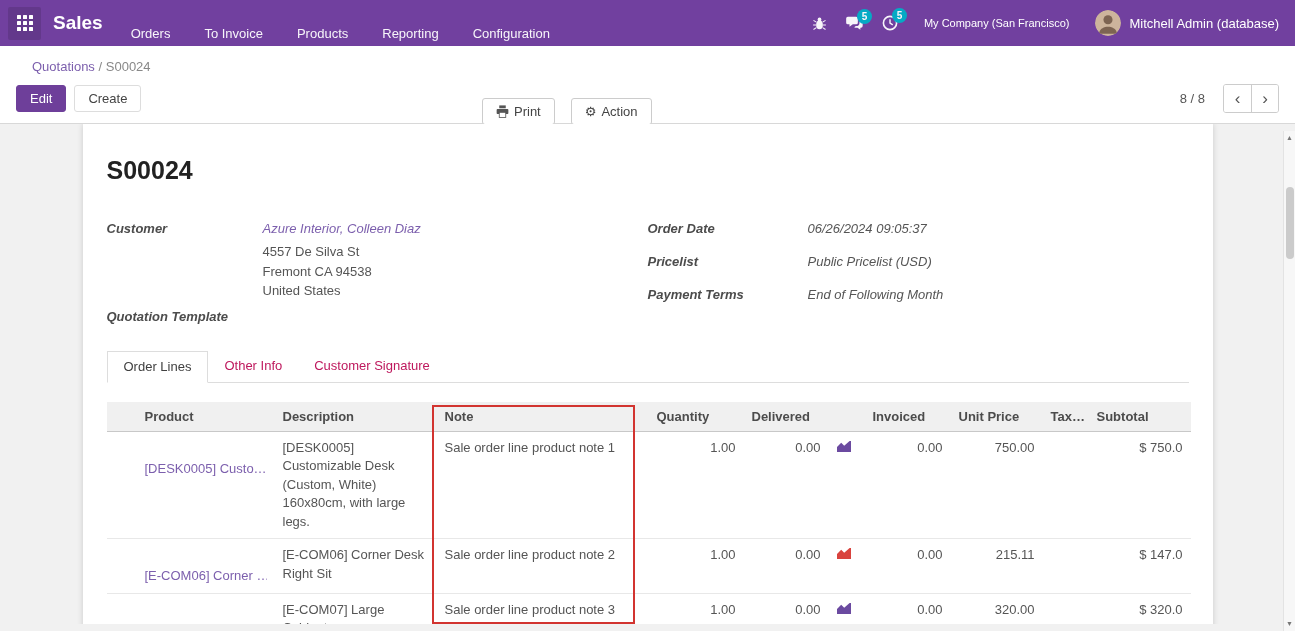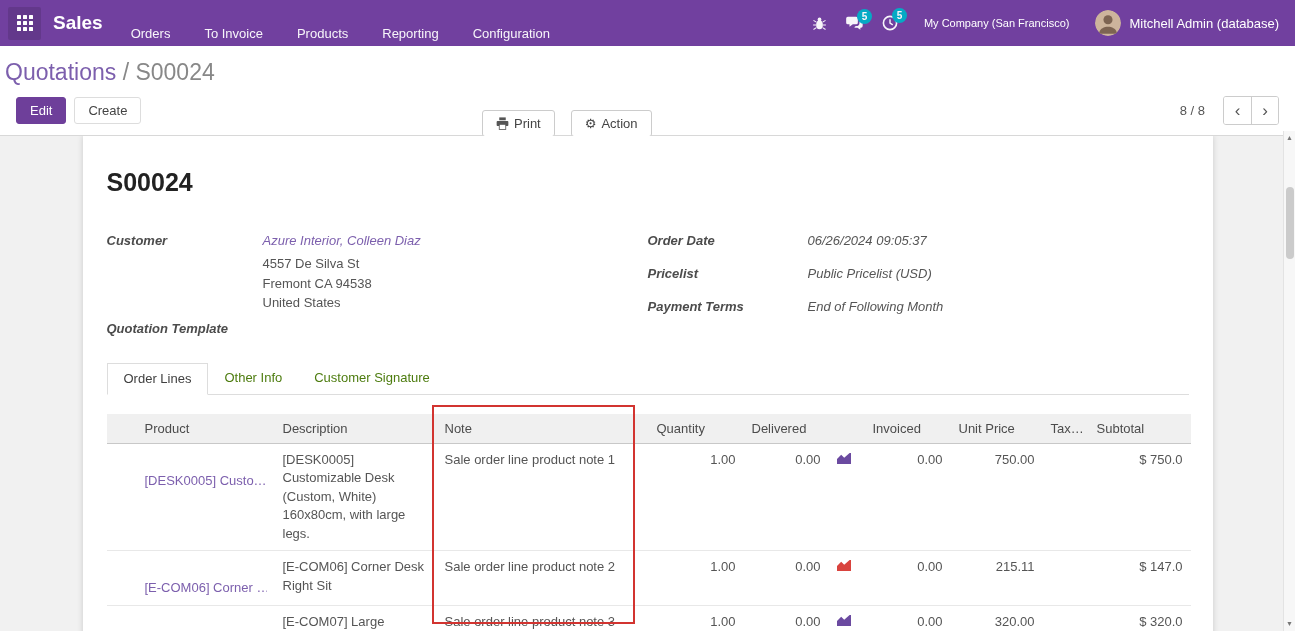--- a/index.html
+++ b/index.html
@@ -43,21 +43,21 @@
     font-size: 10px; font-weight: bold;
     min-width: 15px; height: 15px; line-height: 15px;
     border-radius: 8px; text-align: center; padding: 0 3px;
   }
   .company-name { margin-left: 26px; font-size: 11px; cursor: pointer; }
   .avatar { width: 26px; height: 26px; border-radius: 50%; overflow: hidden; margin-left: 26px; flex: none; }
   .user-name { margin-left: 8px; font-size: 13px; cursor: pointer; }
 
   
   .control-panel { background: #fff; border-bottom: 1px solid #d8d8d8; box-shadow: 0 1px 2px rgba(0,0,0,.08); }
-  .breadcrumb-row { padding: 13px 5px 5px; font-size: 23px; }
+  .breadcrumb-row { padding: 13px 32px 5px; font-size: 13px; }
   .breadcrumb-row a { color: #7c5fad; cursor: pointer; }
   .bc-sep, .bc-current { color: #888; }
   .button-row { position: relative; display: flex; align-items: center; padding: 5px 16px 10px; }
   .btn {
     font-size: 13px; padding: 5px 13px; border-radius: 3px;
     border: 1px solid #ccc; background: #fff; color: #444;
     cursor: pointer; display: inline-flex; align-items: center; gap: 5px;
     font-family: inherit;
   }
   .btn-primary { background: #6e3f9a; border-color: #6e3f9a; color: #fff; }
@@ -89,31 +89,31 @@
   .flabel { width: 156px; font-weight: bold; color: #4c4c4c; flex: none; line-height: 20px; }
   .fval { line-height: 20px; color: #555; }
   .fval a { color: #7c5fad; }
   .addr-block { margin: 3px 0 0 156px; line-height: 19.5px; }
   .frow.spaced { margin-top: 6px; }
   .field-col.right .flabel { width: 160px; }
   .field-col.right .frow { margin-bottom: 13px; }
 
   
   .tabs { display: flex; border-bottom: 1px solid #ddd; margin-top: 24px; }
-  .tab { padding: 7px 16px 8px; font-size: 13px; color: #4d7c0f; cursor: pointer; }
+  .tab { padding: 7px 16px 8px; font-size: 13px; color: #be185d; cursor: pointer; }
   .tab.active {
     color: #404040; background: #fff;
     border: 1px solid #ddd; border-bottom: 1px solid #fff;
     margin-bottom: -1px;
   }
 
   
   table.lines { width: 100%; border-collapse: collapse; table-layout: fixed; margin-top: 19px; }
   table.lines th {
-    background: #f0f0f0; font-weight: normal; color: #4c4c4c;
+    background: #f0f0f0; font-weight: bold; color: #4c4c4c;
     text-align: left; padding: 7px 8px; font-size: 13px;
     border-bottom: 1px solid #c8c8c8;
     white-space: nowrap; overflow: hidden;
   }
   table.lines td {
     padding: 7px 8px; border-bottom: 1px solid #e8e8e8;
     vertical-align: top; line-height: 18.5px;
     overflow: hidden;
   }
   th.num, td.num { text-align: right; }

